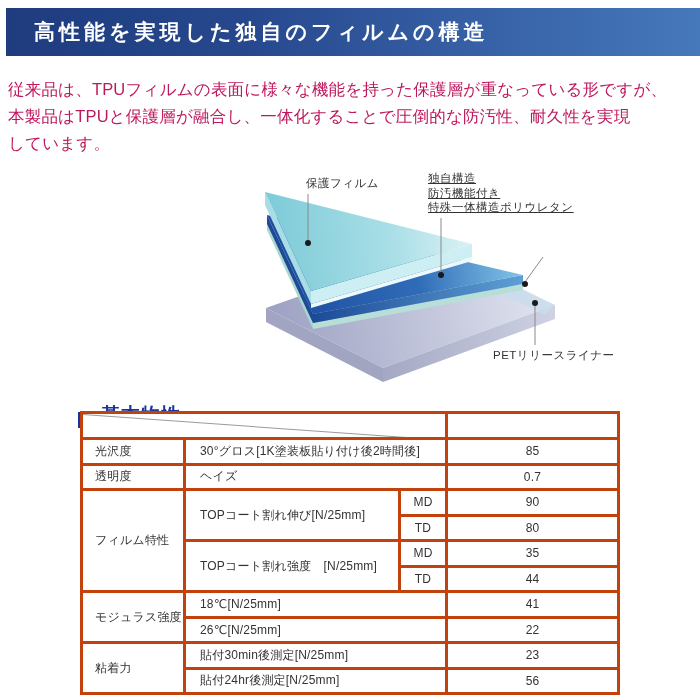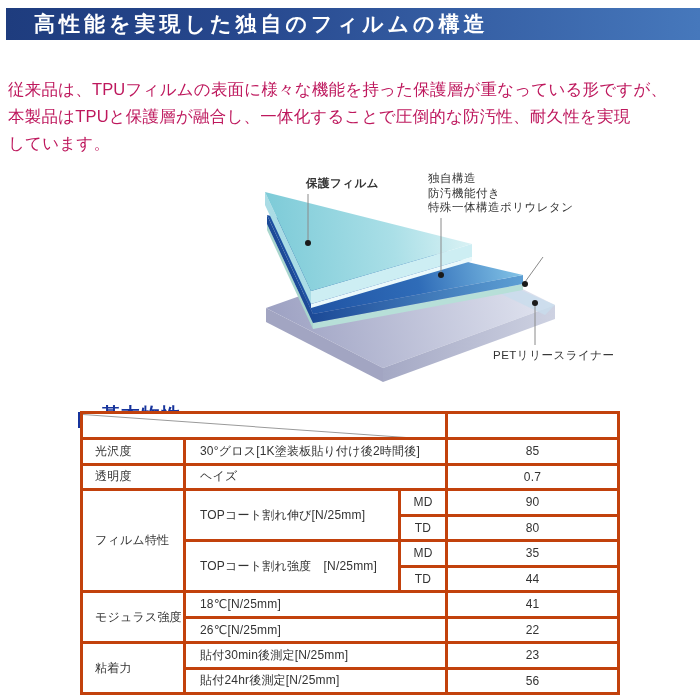--- a/index.html
+++ b/index.html
@@ -3,21 +3,21 @@
 <meta charset="utf-8">
 <style>
   html,body{margin:0;padding:0;}
   body{
     width:700px;height:700px;position:relative;background:#ffffff;
     font-family:"Liberation Sans","DejaVu Sans",sans-serif;
     -webkit-font-smoothing:antialiased;overflow:hidden;
   }
   
   .banner{
-    position:absolute;left:6px;top:8px;width:694px;height:32px;
+    position:absolute;left:6px;top:8px;width:694px;height:48px;
     background:linear-gradient(to right,#1e3c7e 0%,#27488e 35%,#4678bc 100%);
     color:#ffffff;display:flex;align-items:center;
   }
   .banner-title{
     font-family:"Liberation Serif","DejaVu Serif",serif;
     font-size:21px;letter-spacing:4px;padding-left:28px;font-weight:600;
     white-space:nowrap;
   }
   
   .intro{
@@ -25,22 +25,22 @@
     font-size:16.5px;line-height:27px;color:#be185d;
     white-space:pre-line;letter-spacing:0.2px;
   }
   
   .diagram{position:absolute;left:180px;top:168px;width:520px;height:235px;}
   .diagram svg{position:absolute;left:0;top:0;}
   .dlabel{
     position:absolute;font-size:11.5px;line-height:14.5px;color:#333333;
     white-space:pre-line;letter-spacing:0.5px;
   }
-  .dlabel.protective{left:126px;top:8px;font-weight:bold;}
-  .dlabel.unique{left:248px;top:3px;}
+  .dlabel.protective{left:126px;top:8px;}
+  .dlabel.unique{left:248px;top:3px;text-decoration:underline;}
   .dlabel.adhesive{left:361px;top:58px;}
   .dlabel.pet{left:313px;top:180px;text-align:center;}
   
   .section-title{
     position:absolute;left:78px;top:371px;display:flex;align-items:flex-end;
     color:#17349c;font-weight:bold;font-size:19px;letter-spacing:1px;margin-top:31px;
   }
   .section-square{width:16px;height:16px;background:#17349c;margin-right:7px;}
   
   .spec-table{

